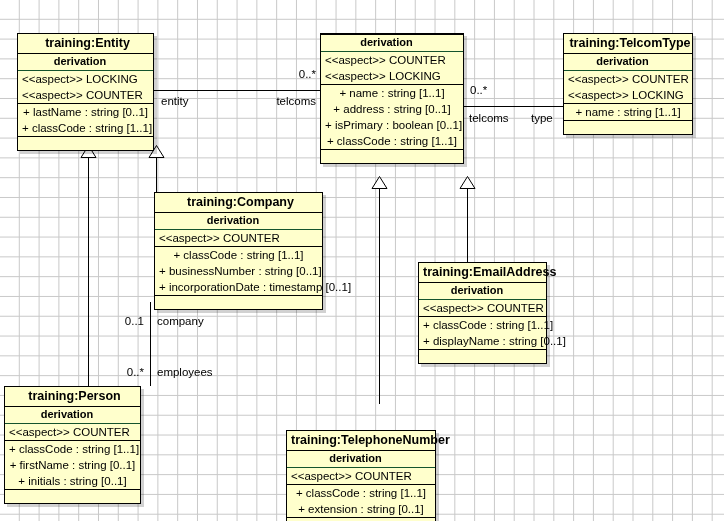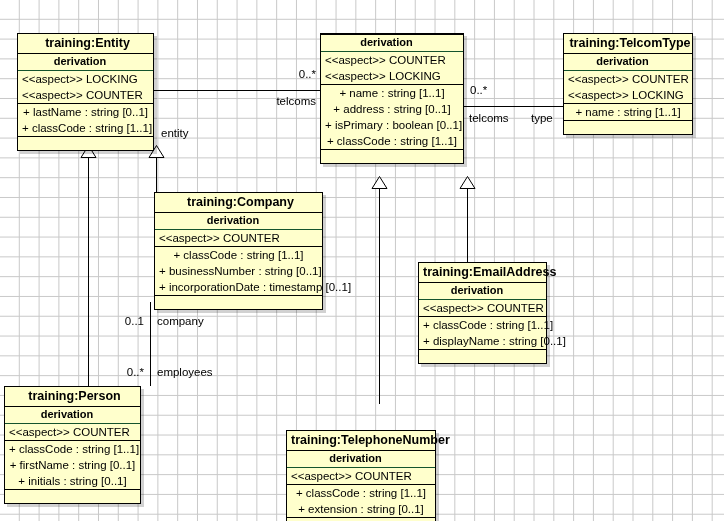--- a/index.html
+++ b/index.html
@@ -226,21 +226,21 @@
     <div class="aspects">
       <div class="aspect-row">&lt;&lt;aspect&gt;&gt; COUNTER</div>
     </div>
     <div class="attrs">
       <div class="attr-row">+ classCode : string [1..1]</div>
       <div class="attr-row">+ extension : string [0..1]</div>
     </div>
     <div class="ops"></div>
   </div>
 
-  <div class="edge-label" style="left:161px; top:95px;margin-top:32px;">entity</div>
+  <div class="edge-label" style="left:161px; top:95px;">entity</div>
 
   <div class="edge-label right-align" style="left:230px; top:95px; width:86px;">telcoms</div>
 
   <div class="edge-label right-align" style="left:250px; top:68px; width:66px;">0..*</div>
 
   <div class="edge-label" style="left:469px; top:112px;">telcoms</div>
 
   <div class="edge-label" style="left:531px; top:112px;">type</div>
 
   <div class="edge-label" style="left:470px; top:84px;">0..*</div>

